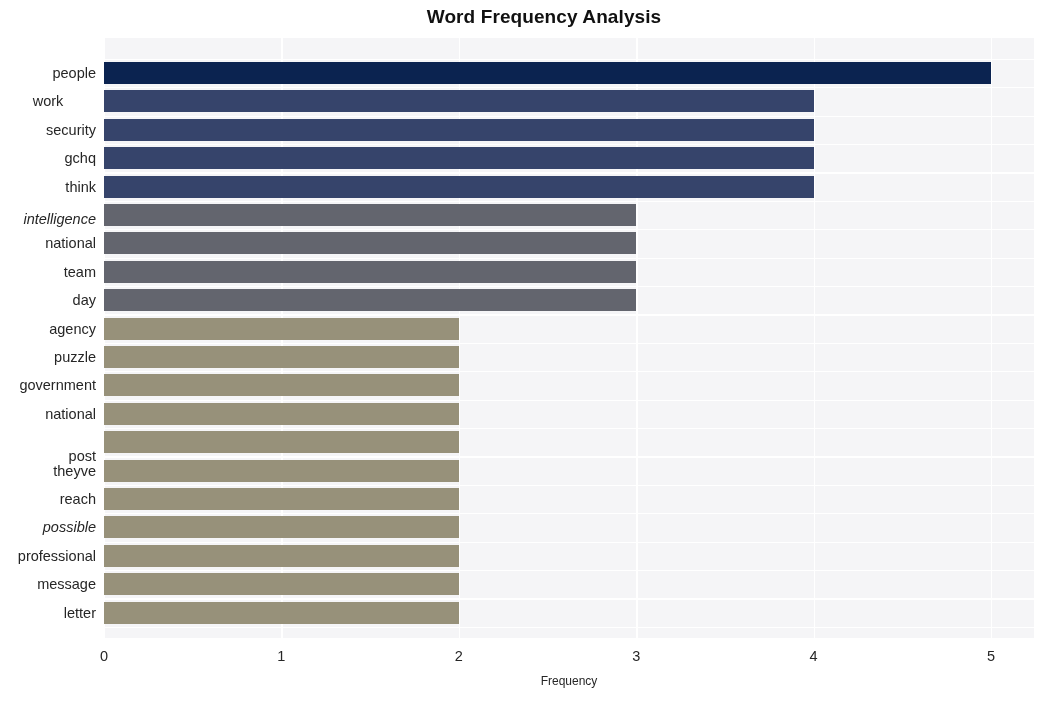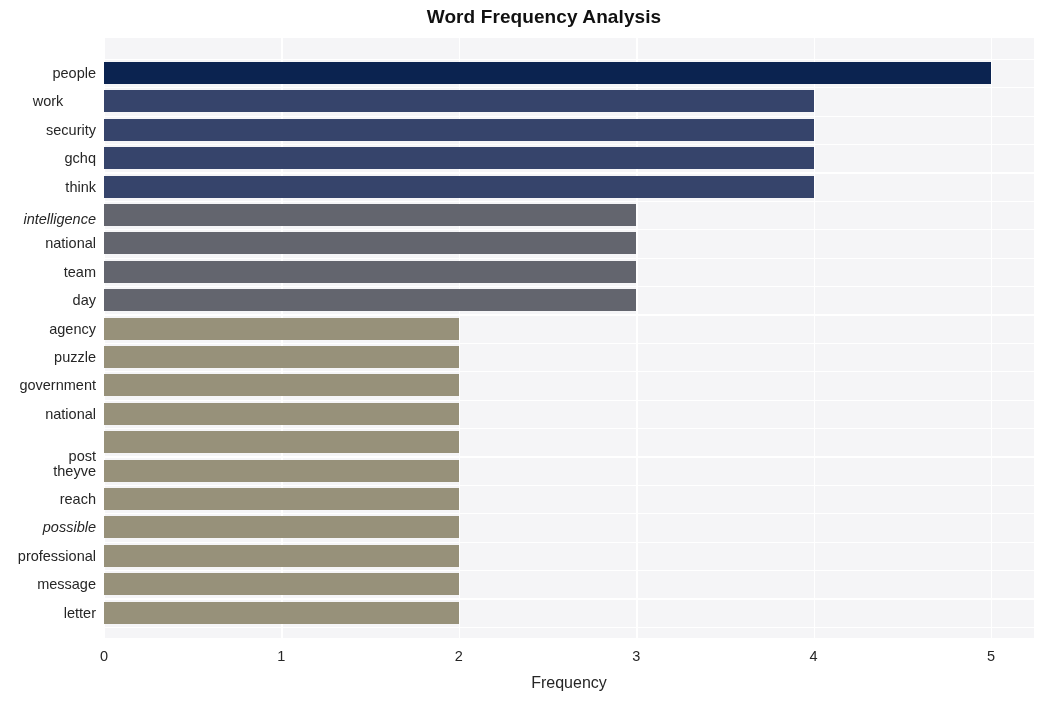--- a/index.html
+++ b/index.html
@@ -108,21 +108,21 @@
     transform: translateX(-50%);
     font-size: 14.5px;
     color: #262626;
   }
   .xaxis-title {
     position: absolute;
     left: 104px;
     top: 674px;
     width: 930px;
     text-align: center;
-    font-size: 16px;
+    font-size: 12px;
     color: #262626;
   }
 </style>
 </head>
 <body>
 
 <div class="figure">
 
   <div class="chart-title">Word Frequency Analysis</div>
 

